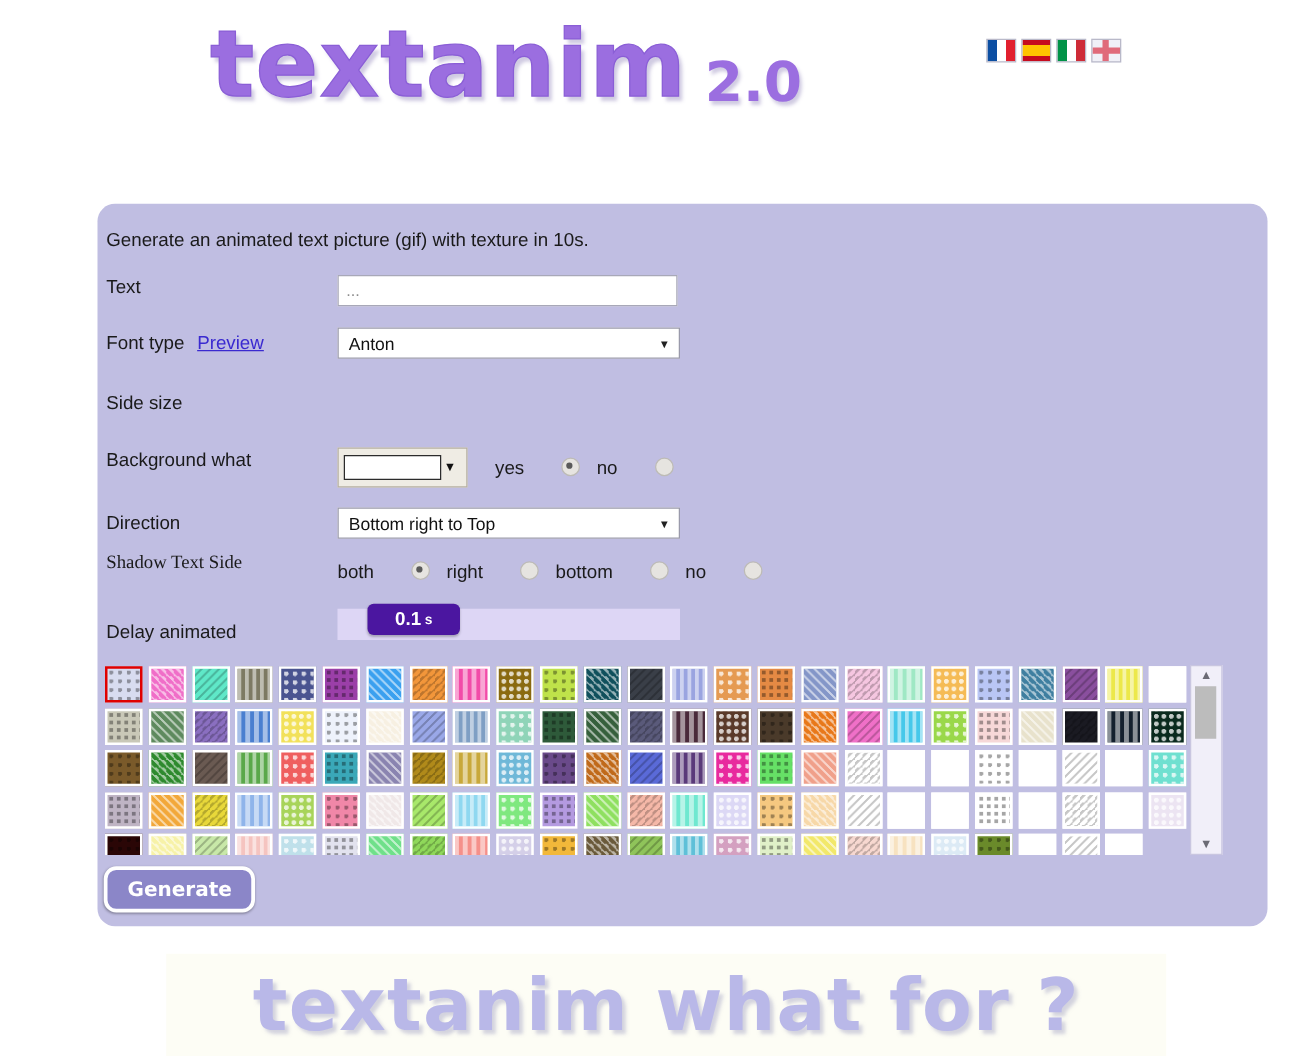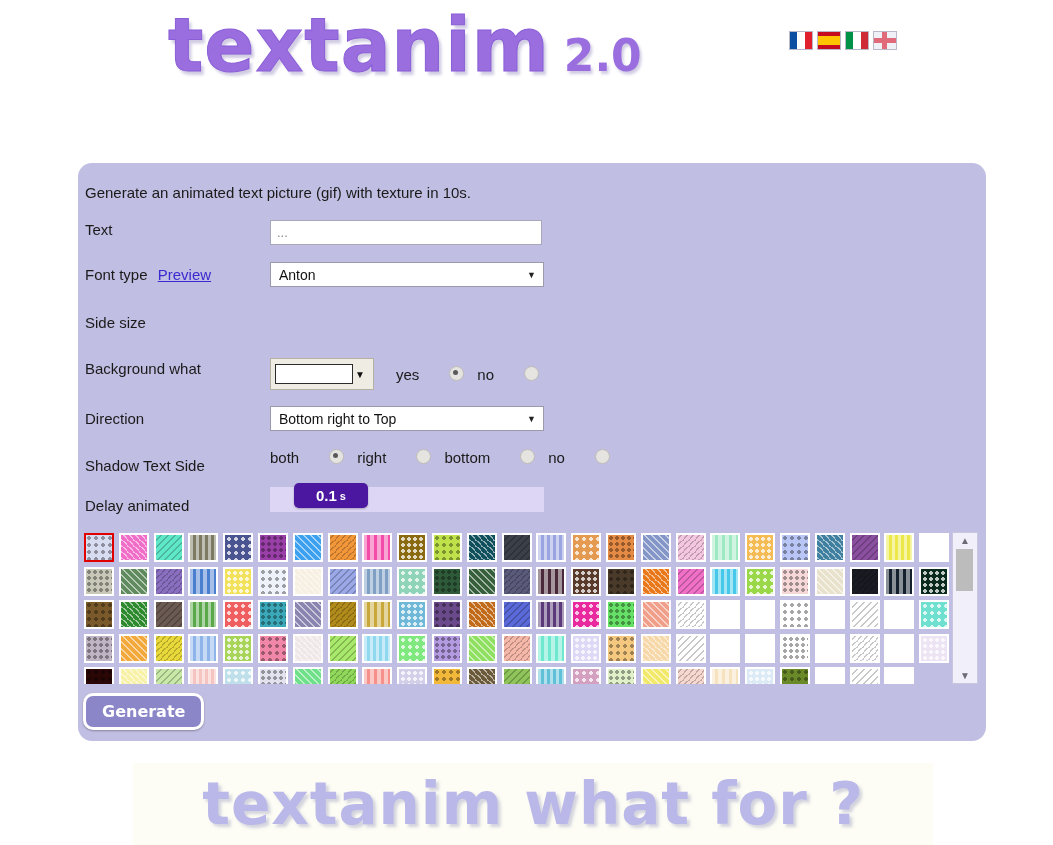--- a/index.html
+++ b/index.html
@@ -7,21 +7,21 @@
   body{
     width:1053px;height:845px;background:#ffffff;
     font-family:"Liberation Sans", sans-serif;
     overflow:hidden;position:relative;
   }
 
   
   #header{position:absolute;left:0;top:0;width:1053px;height:108px;}
   #logo{
     position:absolute;left:168px;top:2px;width:570px;height:100px;
-    display:flex;
+    display:flex;align-items:center;
   }
   .logo-word{
     font-family:"DejaVu Sans", sans-serif;
     font-weight:bold;font-size:74px;letter-spacing:1px;
     color:#9b6ee0;
     -webkit-text-stroke:1px #8a5ed6;
     text-shadow:3px 4px 3px rgba(150,140,190,.45);
     background-image:repeating-linear-gradient(45deg,
         rgba(255,255,255,.55) 0 2px, rgba(255,255,255,0) 2px 5px);
     -webkit-background-clip:text;background-clip:text;
@@ -39,21 +39,21 @@
   .flag-es{background:linear-gradient(to bottom,#c60b1e 0 25%,#ffc400 25% 75%,#c60b1e 75% 100%);}
   .flag-it{background:linear-gradient(to right,#009246 0 33.3%,#ffffff 33.3% 66.6%,#ce2b37 66.6% 100%);}
   .flag-uk{background:#f0f0f7;position:relative;overflow:hidden;}
   .flag-uk:before,.flag-uk:after{content:"";position:absolute;background:#e06a7a;}
   .flag-uk:before{left:0;top:6px;width:100%;height:5px;}
   .flag-uk:after{left:8px;top:0;width:5px;height:100%;}
 
   
   #panel{
     position:absolute;left:78px;top:163px;width:908px;height:578px;
-    background:#c0bee2;border-radius:14px;
+    background:#c0bee2;border-radius:14px;padding-left:28px;
   }
   #intro{
     position:absolute;left:7px;top:21px;font-size:15px;color:#1a1a1a;
   }
 
   .row-label{position:absolute;left:7px;font-size:15px;color:#1a1a1a;}
   .ctrl{position:absolute;left:192px;}
 
   
   #text-input{
@@ -218,21 +218,21 @@
   </div>
 
   <div class="row-label" style="top:247px;">Direction</div>
   <div class="ctrl" style="top:243px;">
     <div class="sel">
       <span>Bottom right to Top</span>
       <span class="caret">▼</span>
     </div>
   </div>
 
-  <div class="row-label" style="top:294px;">Shadow Text Side</div>
+  <div class="row-label" style="top:279px;font-family:Liberation Serif, serif;">Shadow Text Side</div>
   <div class="ctrl" style="top:286px;">
     <div class="radio-group">
       <span class="opt">
         <span>both</span>
         <span class="rb on"></span>
       </span>
       <span class="opt">
         <span>right</span>
         <span class="rb"></span>
       </span>

